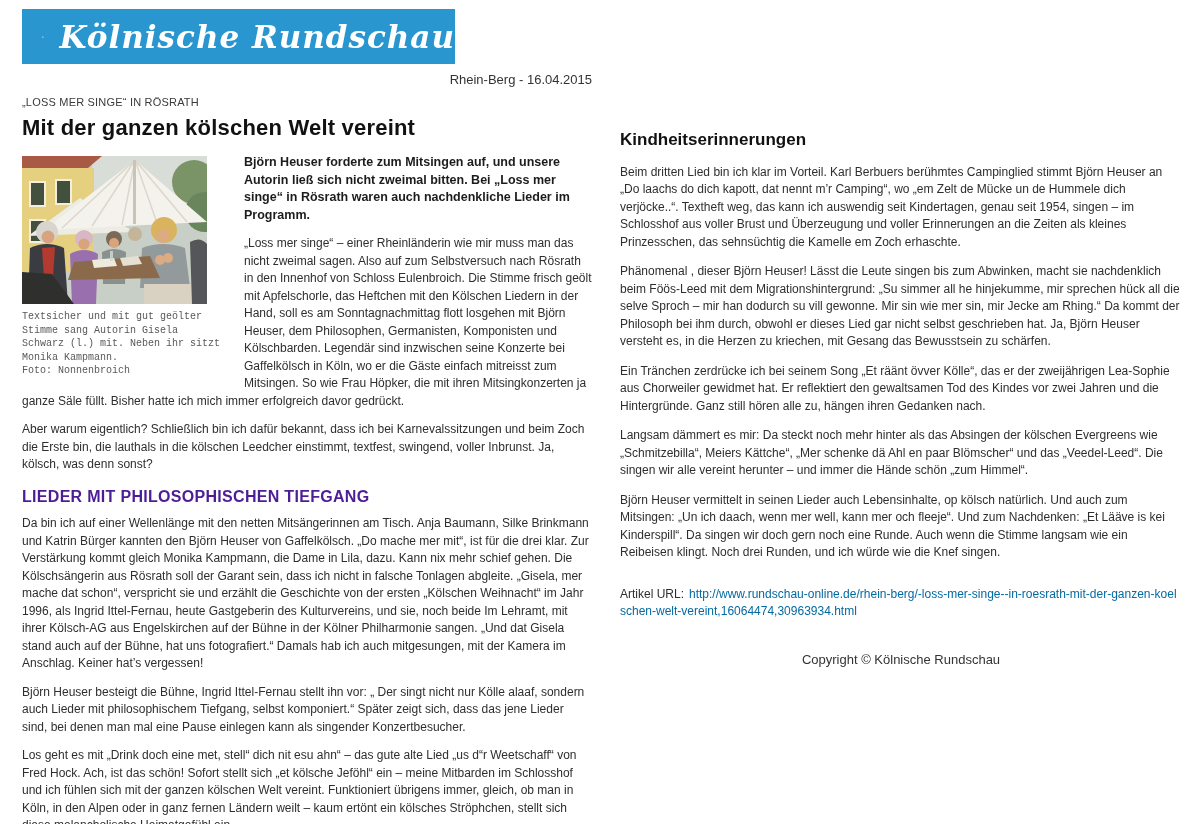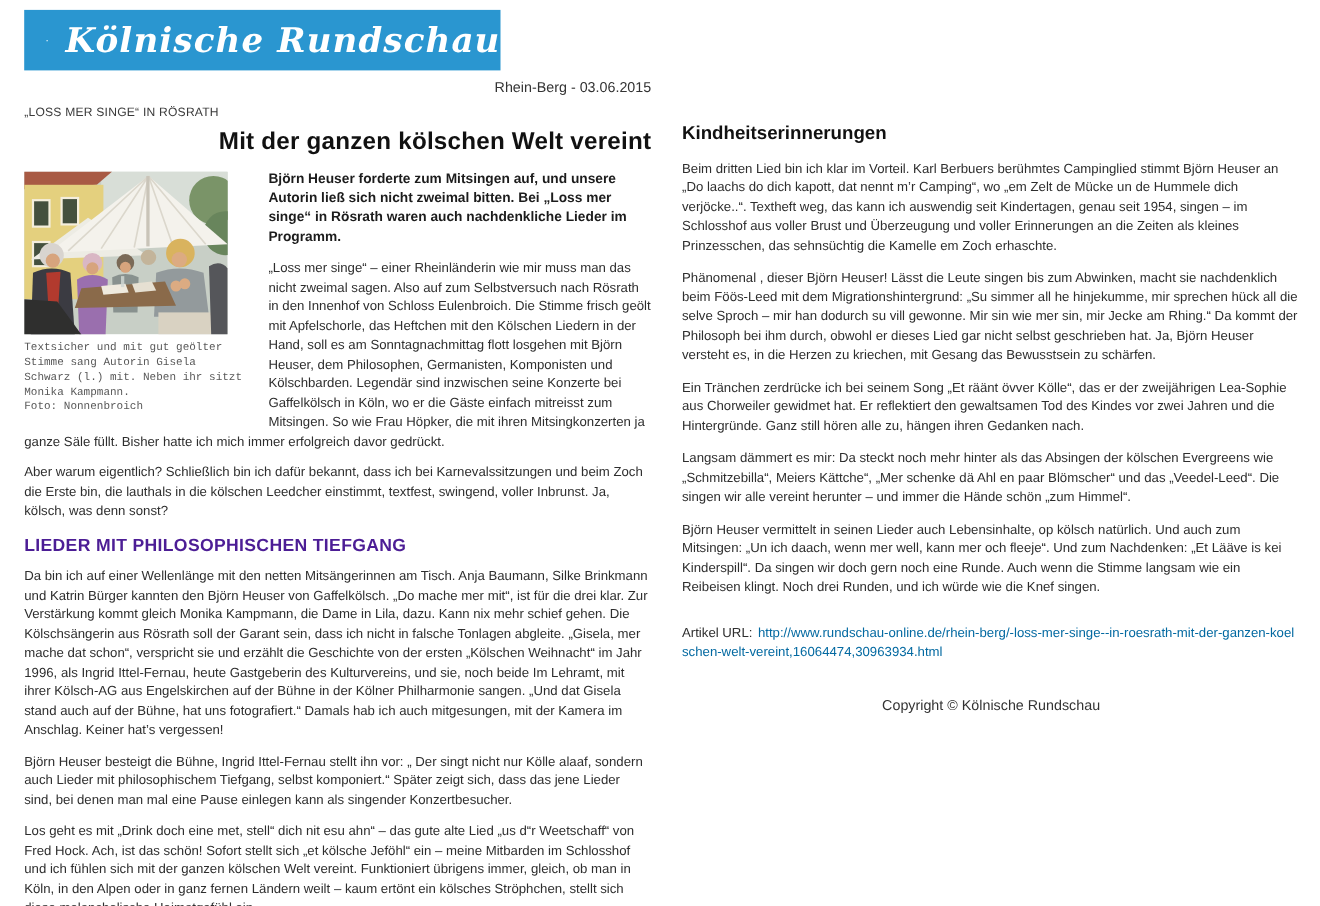--- a/index.html
+++ b/index.html
@@ -12,40 +12,40 @@
 
   .masthead { width:433px; height:55px; background:#2a96d0; display:flex;
               align-items:center; padding-left:20px; }
   .masthead-name { color:#ffffff; font-family:"DejaVu Serif", serif; font-weight:bold;
                    font-style:italic; font-size:31px; margin-left:16px; letter-spacing:1px;
                    white-space:nowrap; }
   .dateline { width:570px; text-align:right; font-size:13px; color:#333;
               margin-top:8px; }
   .kicker { font-size:11px; color:#3a3a3a; margin-top:9px; letter-spacing:.2px; }
   .headline { font-size:22px; line-height:26px; color:#111; margin-top:7px;
-              font-weight:bold; letter-spacing:.2px;text-align:right; }
+              font-weight:bold; letter-spacing:.2px; }
 
   .article-body { margin-top:13px; font-size:12px; line-height:17.5px; }
   .article-body p { margin:0 0 11px 0; }
 
   .photo-block { float:left; width:200px; margin:2px 22px 2px 0;font-family:Liberation Mono, monospace; }
   .photo-block svg { display:block; }
   .photo-caption { font-size:10px; line-height:13.5px; color:#585858; margin-top:6px; width:200px; }
 
   .byline { font-size:12.5px; color:#4f4f4f; margin-bottom:9px; }
   .lede { font-weight:bold; font-size:12.5px; line-height:17.5px; color:#1c1c1c;
           margin-bottom:12px; }
 
   .subhead { font-size:16px; font-weight:bold; color:#4c1d95; letter-spacing:.3px;
              margin:14px 0 10px 0; }
 
   
   .col-right { position:absolute; left:620px; top:112px; width:562px;
                font-size:12px; line-height:17.5px; }
-  .col-right h2 { font-size:17px; font-weight:bold; color:#111; margin-bottom:15px; }
+  .col-right h2 { font-size:17px; font-weight:bold; color:#111; margin-bottom:15px;margin-top:19px; }
   .col-right p { margin:0 0 12px 0; }
 
   .url-block { margin-top:24px; word-break:break-all; }
   .url-label { padding-right:5px; }
   .article-url { color:#0369a1; text-decoration:none; }
   .copyright { margin-top:30px; text-align:center; font-size:13px; color:#333; }
 </style>
 </head>
 <body>
 
@@ -54,21 +54,21 @@
   <div class="col-left">
 
     <div class="masthead">
       <svg width="56" height="42" viewBox="0 0 56 42">
         <ellipse cx="28" cy="21" rx="26" ry="19" fill="#ffffff"></ellipse>
         <text x="28" y="30" text-anchor="middle" font-family="DejaVu Serif, serif" font-style="italic" font-weight="bold" font-size="27" fill="#2a96d0">R</text>
       </svg>
       <span class="masthead-name">Kölnische Rundschau</span>
     </div>
 
-    <div class="dateline">Rhein-Berg - 03.06.2015</div>
+    <div class="dateline">Rhein-Berg - 16.04.2015</div>
 
     <div class="kicker">„LOSS MER SINGE“ IN RÖSRATH</div>
 
     <h1 class="headline">Mit der ganzen kölschen Welt vereint</h1>
 
     <div class="article-body">
 
       <figure class="photo-block">
         <svg width="185" height="148" viewBox="0 0 185 148" role="img">
           <rect width="185" height="148" fill="#c8cfc6"></rect>

